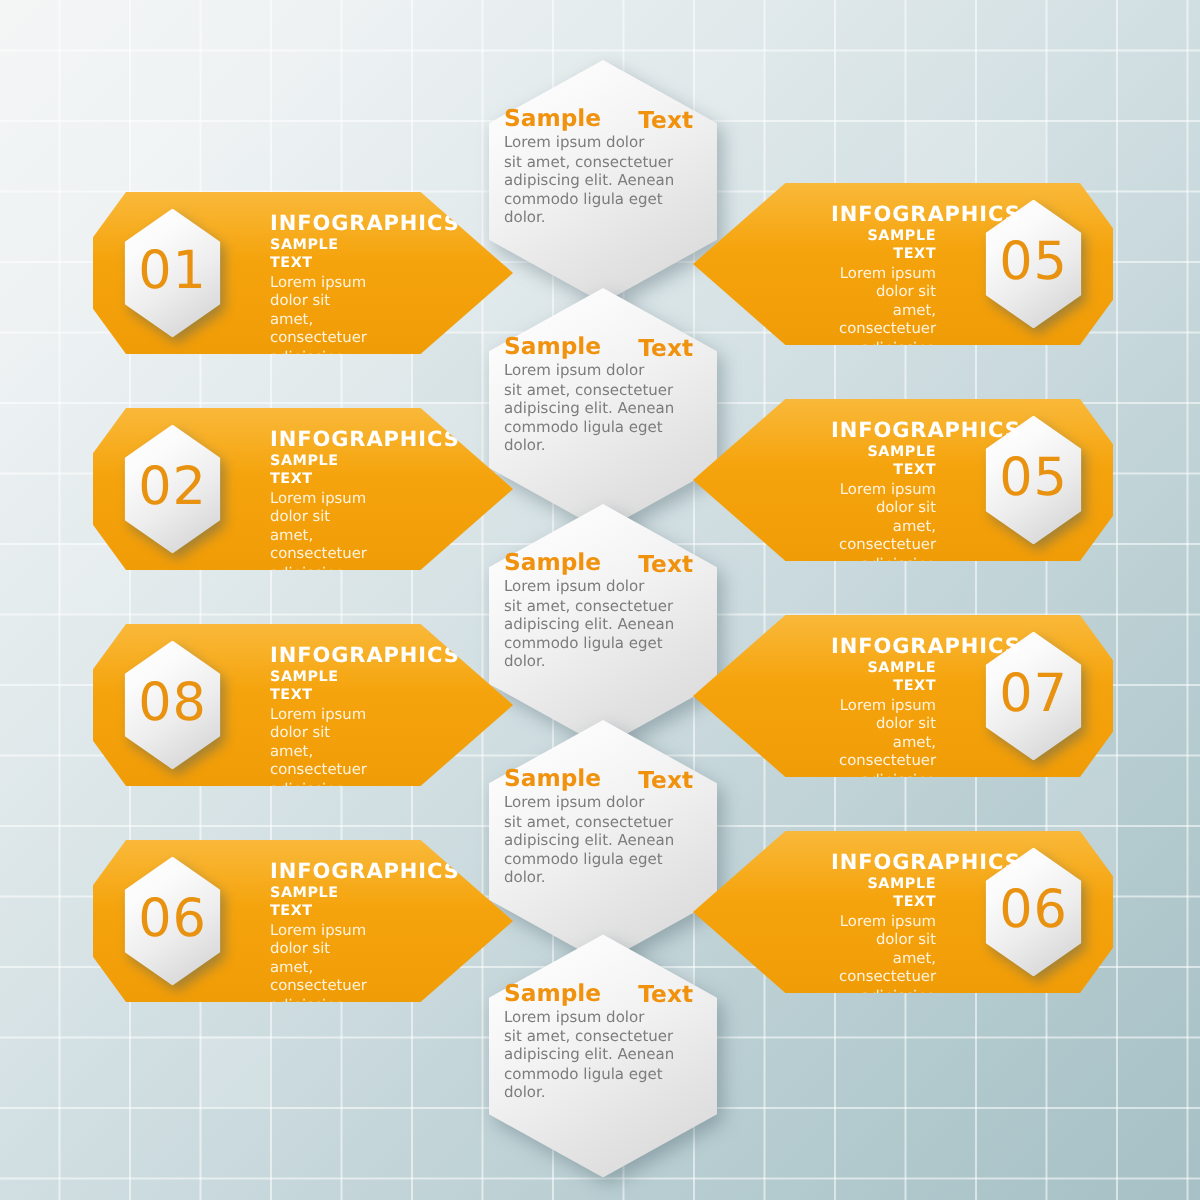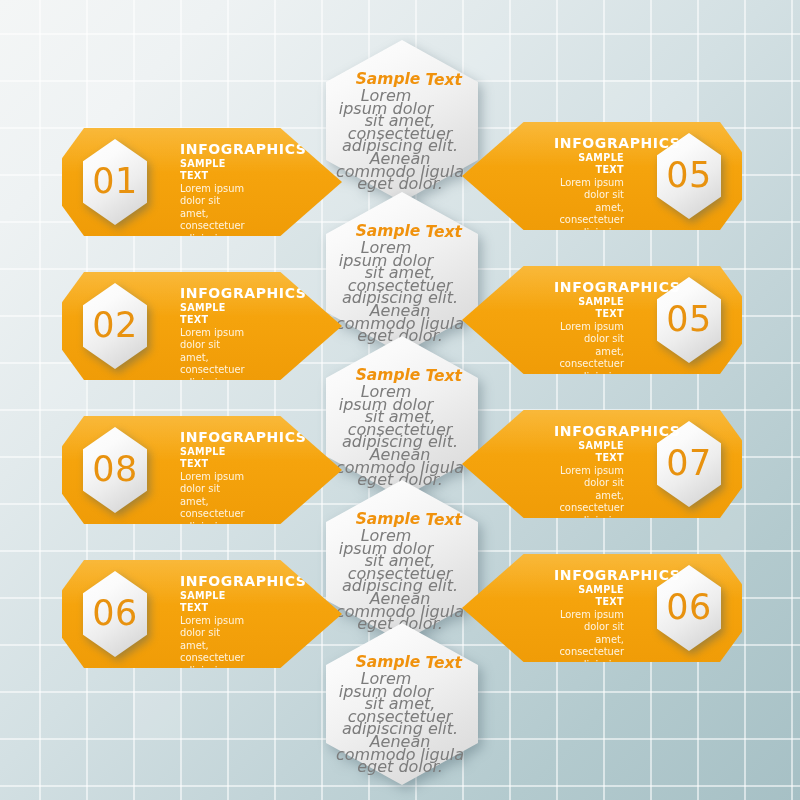--- a/index.html
+++ b/index.html
@@ -104,33 +104,32 @@
     position:absolute;left:326px;width:152px;height:162px;
     filter:drop-shadow(4px 5px 6px rgba(70,95,105,.38));
   }
   .chex .cface{
     position:absolute;inset:0;
     background:linear-gradient(150deg,#ffffff 0%,#fafafa 22%,#f1f1f1 46%,#e3e3e3 72%,#d6d6d6 100%);
     clip-path:polygon(50% 0,100% 26%,100% 74%,50% 100%,0 74%,0 26%);
   }
   .chex .cinner{
     position:absolute;left:10px;right:10px;top:30px;
-    text-align:center;
-    font-style:italic;
+    text-align:left;
   }
   .chex .csample{
     color:#f0920d;font-weight:bold;font-size:15.5px;line-height:18px;
     margin:0;padding-right:28px;
   }
   .chex .ctext{
     color:#f0920d;font-weight:bold;font-size:15.5px;line-height:18px;
     position:absolute;right:6px;top:1px;
   }
   .chex .cbody{
-    color:#7c7c7c;font-size:16px;line-height:12.6px;margin:2px 0 0 0;
+    color:#7c7c7c;font-size:10px;line-height:12.6px;margin:2px 0 0 0;
     padding-right:4px;
   }
   .chex .cbody .ln1{padding-right:28px;display:block;}
 </style>
 </head>
 <body>
 
 <div id="stage">
 
   <div id="gridblocks">

